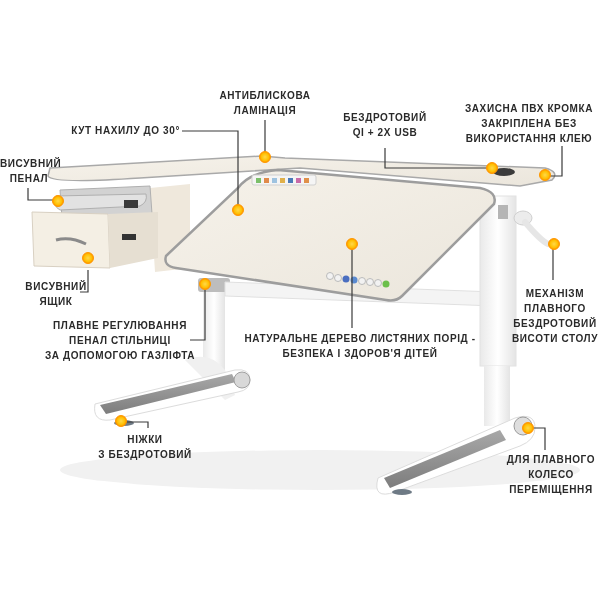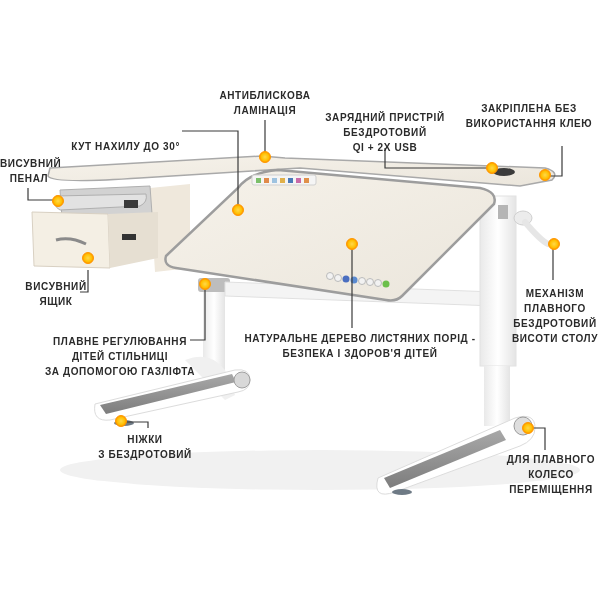--- a/index.html
+++ b/index.html
@@ -151,48 +151,48 @@
     <circle cx="121" cy="421" r="5.5"></circle>
     <circle cx="528" cy="428" r="5.5"></circle>
   </g>
 </svg>
 
 <div class="label c" style="left:210px; top:88px; width:110px;">
   <span>АНТИБЛИСКОВА</span>
   <span>ЛАМІНАЦІЯ</span>
 </div>
 
-<div class="label r" style="left:30px; top:123px; width:150px;margin-top:16px;">
+<div class="label r" style="left:30px; top:123px; width:150px;">
   <span>КУТ НАХИЛУ ДО 30°</span>
 </div>
 
 <div class="label c" style="left:310px; top:110px; width:150px;">
-  <span>ЗАРЯДНИЙ ПРИСТРІЙ</span>
   <span>БЕЗДРОТОВИЙ</span>
   <span>QI + 2X USB</span>
 </div>
 
 <div class="label c" style="left:458px; top:101px; width:142px;">
+  <span>ЗАХИСНА ПВХ КРОМКА</span>
   <span>ЗАКРІПЛЕНА БЕЗ</span>
   <span>ВИКОРИСТАННЯ КЛЕЮ</span>
 </div>
 
 <div class="label c" style="left:0px; top:156px; width:58px;">
   <span>ВИСУВНИЙ</span>
   <span>ПЕНАЛ</span>
 </div>
 
 <div class="label c" style="left:22px; top:279px; width:68px;">
   <span>ВИСУВНИЙ</span>
   <span>ЯЩИК</span>
 </div>
 
-<div class="label c" style="left:40px; top:334px; width:160px;">
+<div class="label c" style="left:40px; top:318px; width:160px;">
   <span>ПЛАВНЕ РЕГУЛЮВАННЯ</span>
-  <span>ДІТЕЙ СТІЛЬНИЦІ</span>
+  <span>ПЕНАЛ СТІЛЬНИЦІ</span>
   <span>ЗА ДОПОМОГОЮ ГАЗЛІФТА</span>
 </div>
 
 <div class="label c" style="left:240px; top:331px; width:240px;">
   <span>НАТУРАЛЬНЕ ДЕРЕВО ЛИСТЯНИХ ПОРІД -</span>
   <span>БЕЗПЕКА І ЗДОРОВ'Я ДІТЕЙ</span>
 </div>
 
 <div class="label c" style="left:510px; top:286px; width:90px;">
   <span>МЕХАНІЗМ</span>

